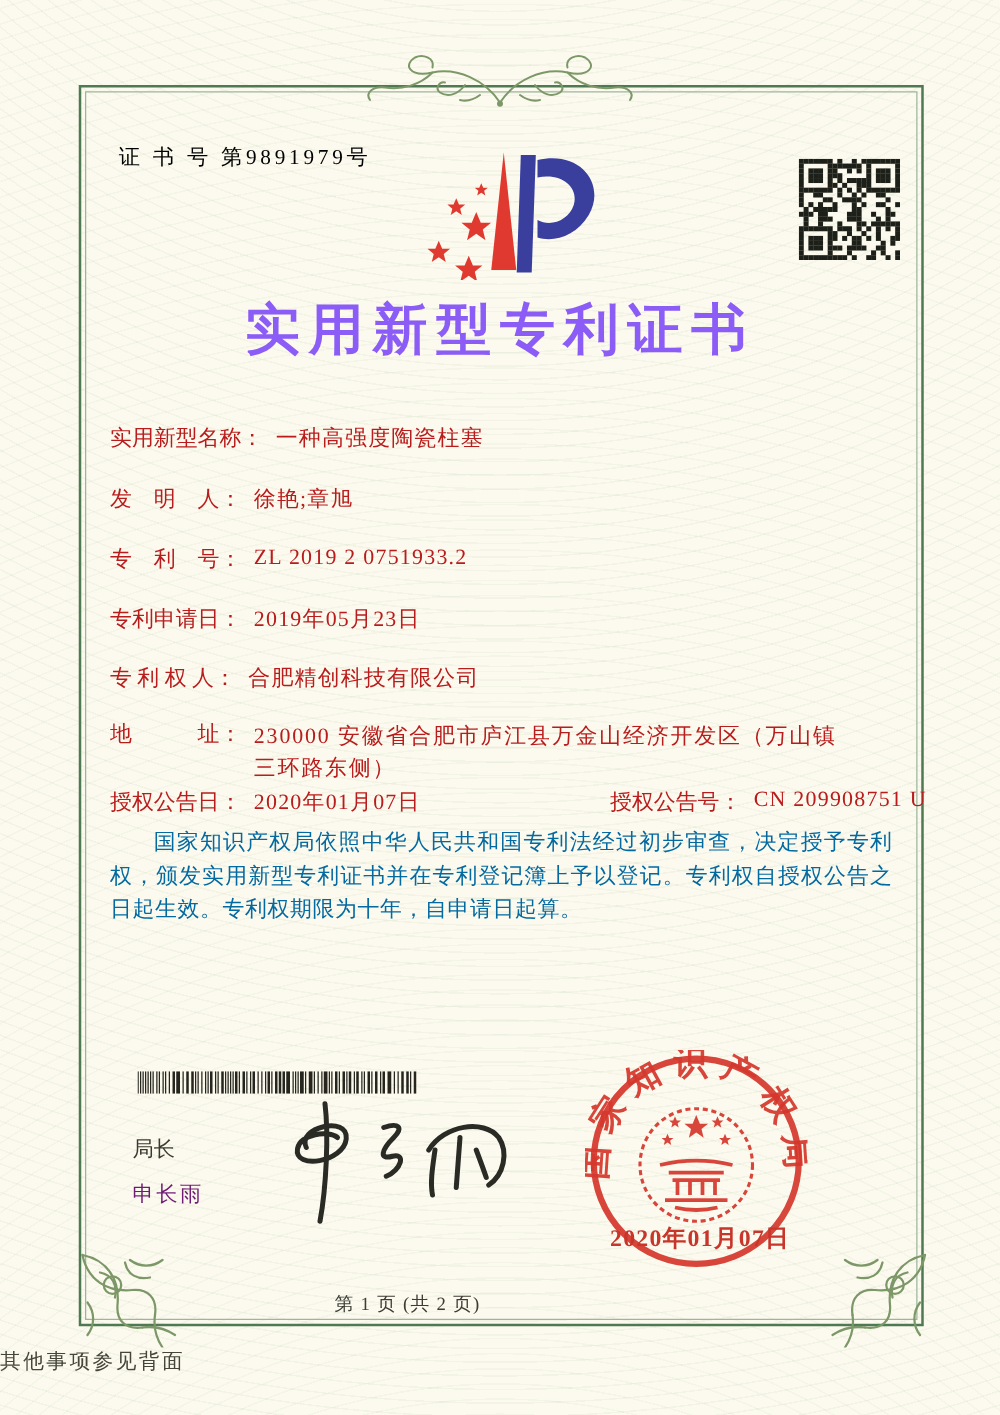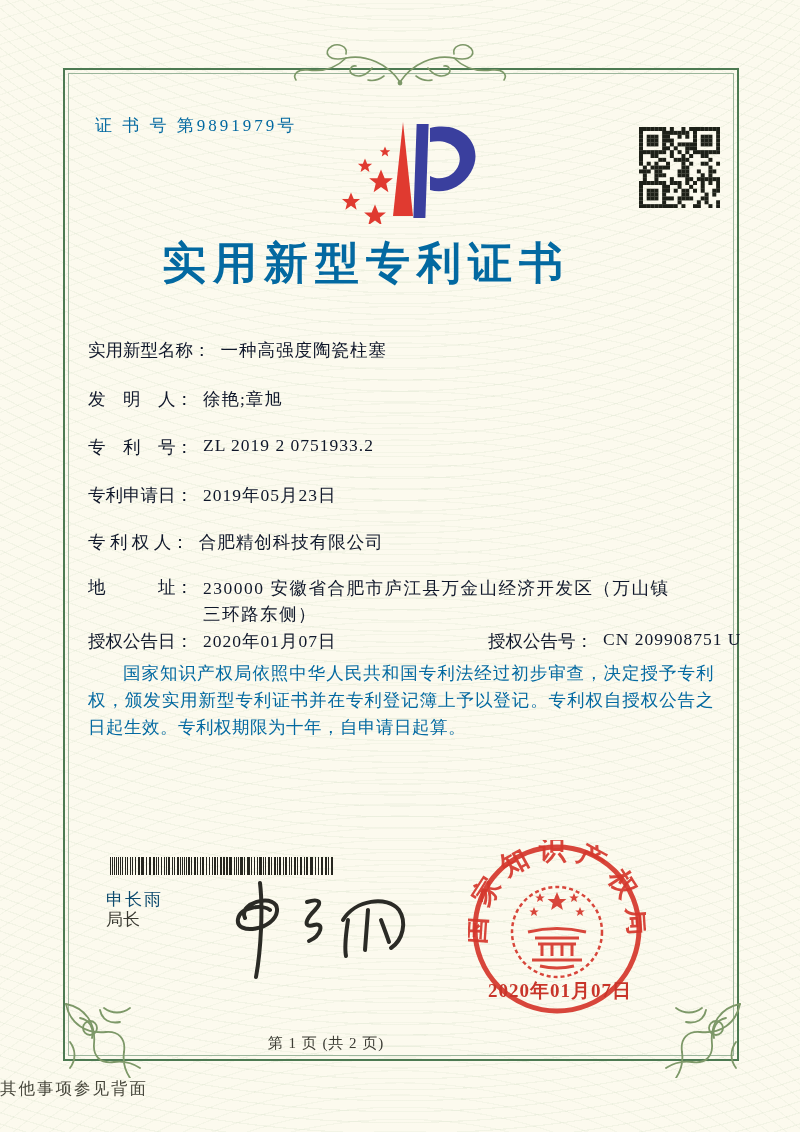--- a/index.html
+++ b/index.html
@@ -17,42 +17,42 @@
   }
   .frame{
     position:absolute;left:63px;top:68px;width:676px;height:993px;
     border:2.5px solid #4d7a52;box-sizing:border-box;
   }
   .frame-inner{
     position:absolute;inset:3px;border:1px solid #9cb69c;
   }
   .cert-no{
     position:absolute;left:95px;top:114px;
-    font-size:17px;letter-spacing:3px;color:#0369a1;
+    font-size:17px;letter-spacing:3px;color:#000000;
   }
   .logo{position:absolute;left:333px;top:114px;}
   .qr{position:absolute;left:639px;top:127px;}
   .title{
-    position:absolute;left:0;top:234px;width:732px;text-align:center;
-    font-size:44px;font-weight:bold;letter-spacing:7px;color:#0369a1;
-  }
-  .field-row{position:absolute;left:88px;font-size:17.5px;color:#0f172a;white-space:nowrap;}
+    position:absolute;left:0;top:234px;width:800px;text-align:center;
+    font-size:44px;font-weight:bold;letter-spacing:7px;color:#8b5cf6;
+  }
+  .field-row{position:absolute;left:88px;font-size:17.5px;color:#b91c1c;white-space:nowrap;}
   .field-row .lbl{display:inline-block;vertical-align:top;}
   .field-row .val{display:inline-block;vertical-align:top;margin-left:10px;letter-spacing:1px;}
   .field-row .val.wrap{white-space:normal;width:480px;line-height:26px;letter-spacing:1.5px;}
   .field-pair2{position:absolute;left:400px;top:0;}
   .paras{
     position:absolute;left:88px;top:660px;width:626px;
     font-size:17.5px;line-height:27px;color:#0369a1;
     text-align:justify;letter-spacing:0.5px;
   }
   .paras p{margin:0;text-indent:2em;}
   .barcode{position:absolute;left:110px;top:857px;}
   .officer-title{position:absolute;left:106px;top:908px;font-size:17px;color:#3a3a32;font-family:"Liberation Sans","DejaVu Sans",sans-serif;}
-  .officer-name{position:absolute;left:106px;top:888px;font-size:17px;color:#0c4a6e;font-family:"Liberation Sans","DejaVu Sans",sans-serif;letter-spacing:2px;}
+  .officer-name{position:absolute;left:106px;top:944px;font-size:17px;color:#701a75;font-family:"Liberation Sans","DejaVu Sans",sans-serif;letter-spacing:2px;}
   .signature{position:absolute;left:215px;top:878px;}
   .seal{position:absolute;left:468px;top:840px;}
   .seal-date{
     position:absolute;left:488px;top:978px;width:160px;
     font-size:19px;font-weight:bold;color:#c8352a;letter-spacing:1px;white-space:nowrap;
   }
   .page-info{
     position:absolute;left:0;top:1034px;width:652px;text-align:center;
     font-size:15px;color:#3c3c34;letter-spacing:1px;
   }

